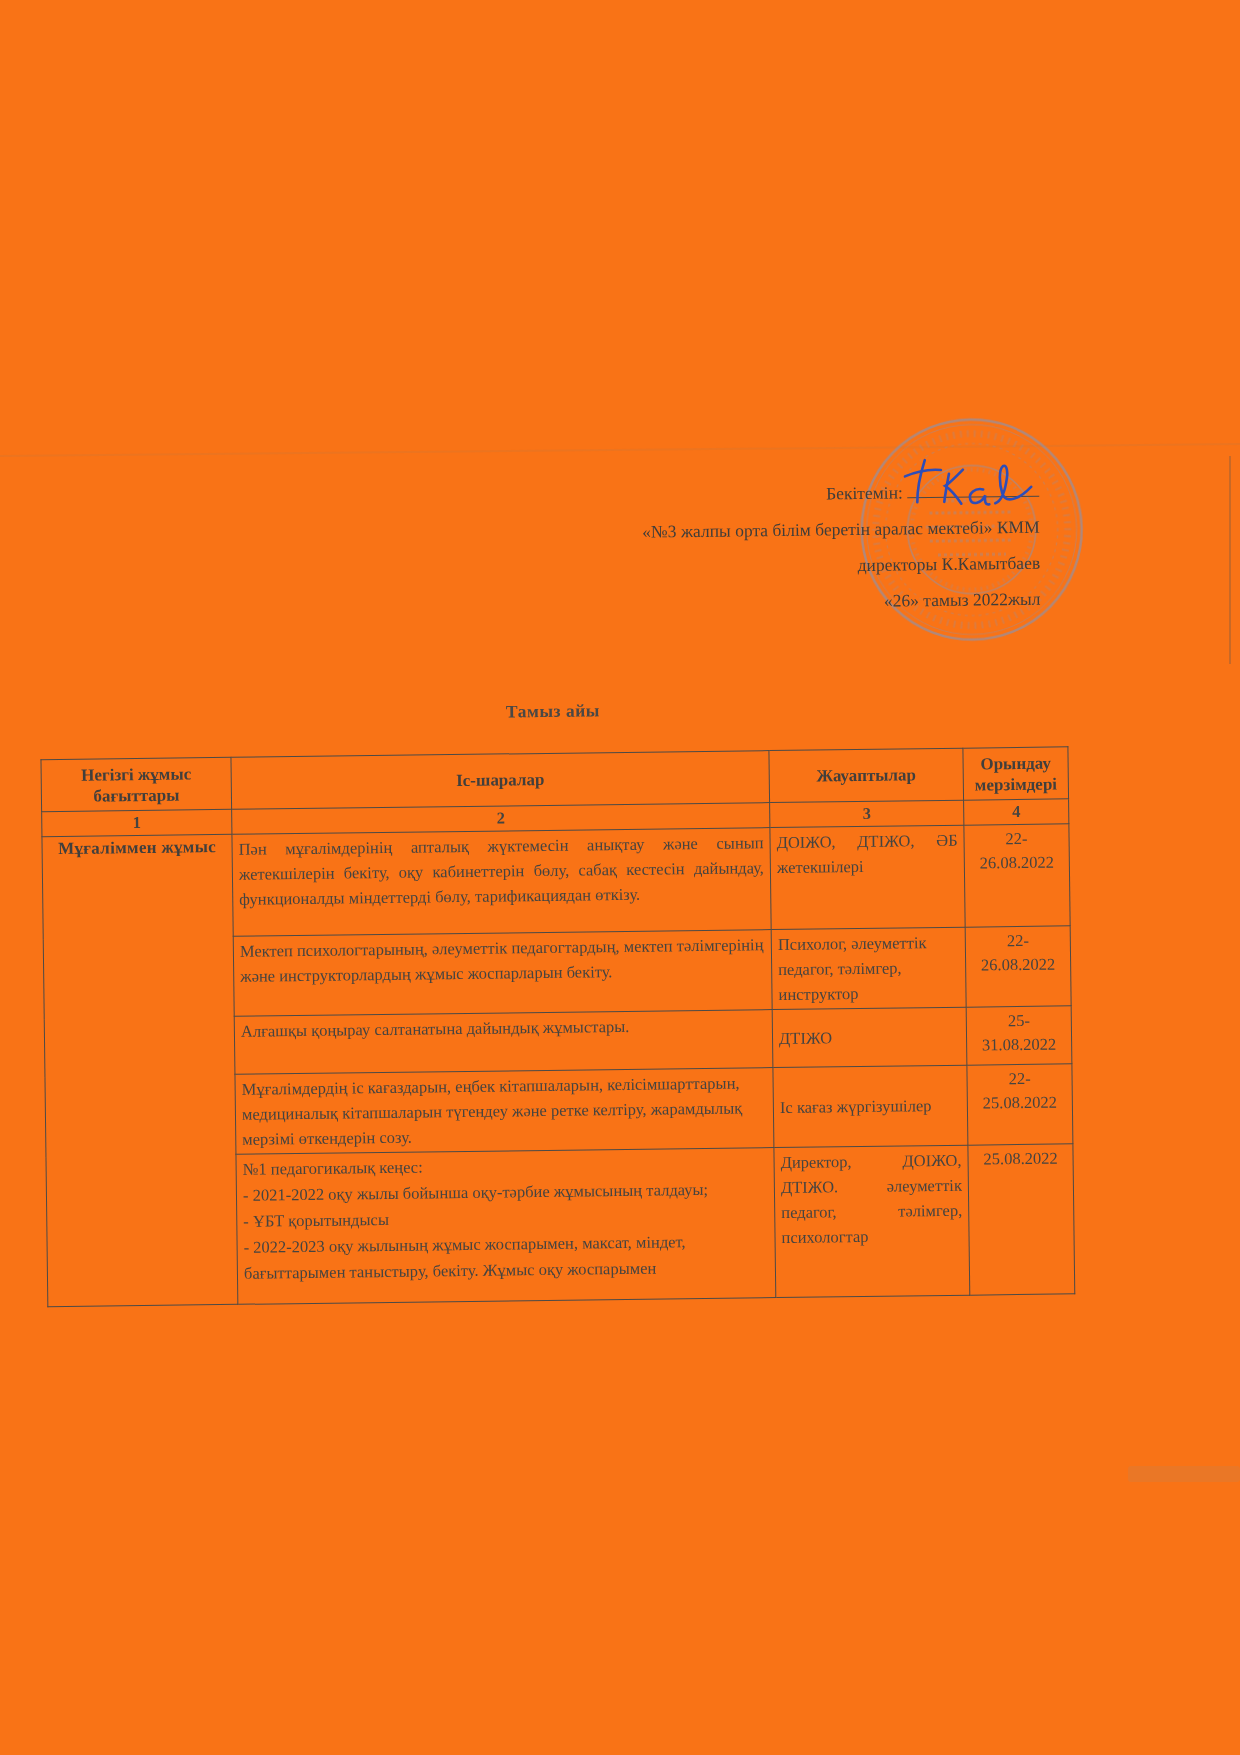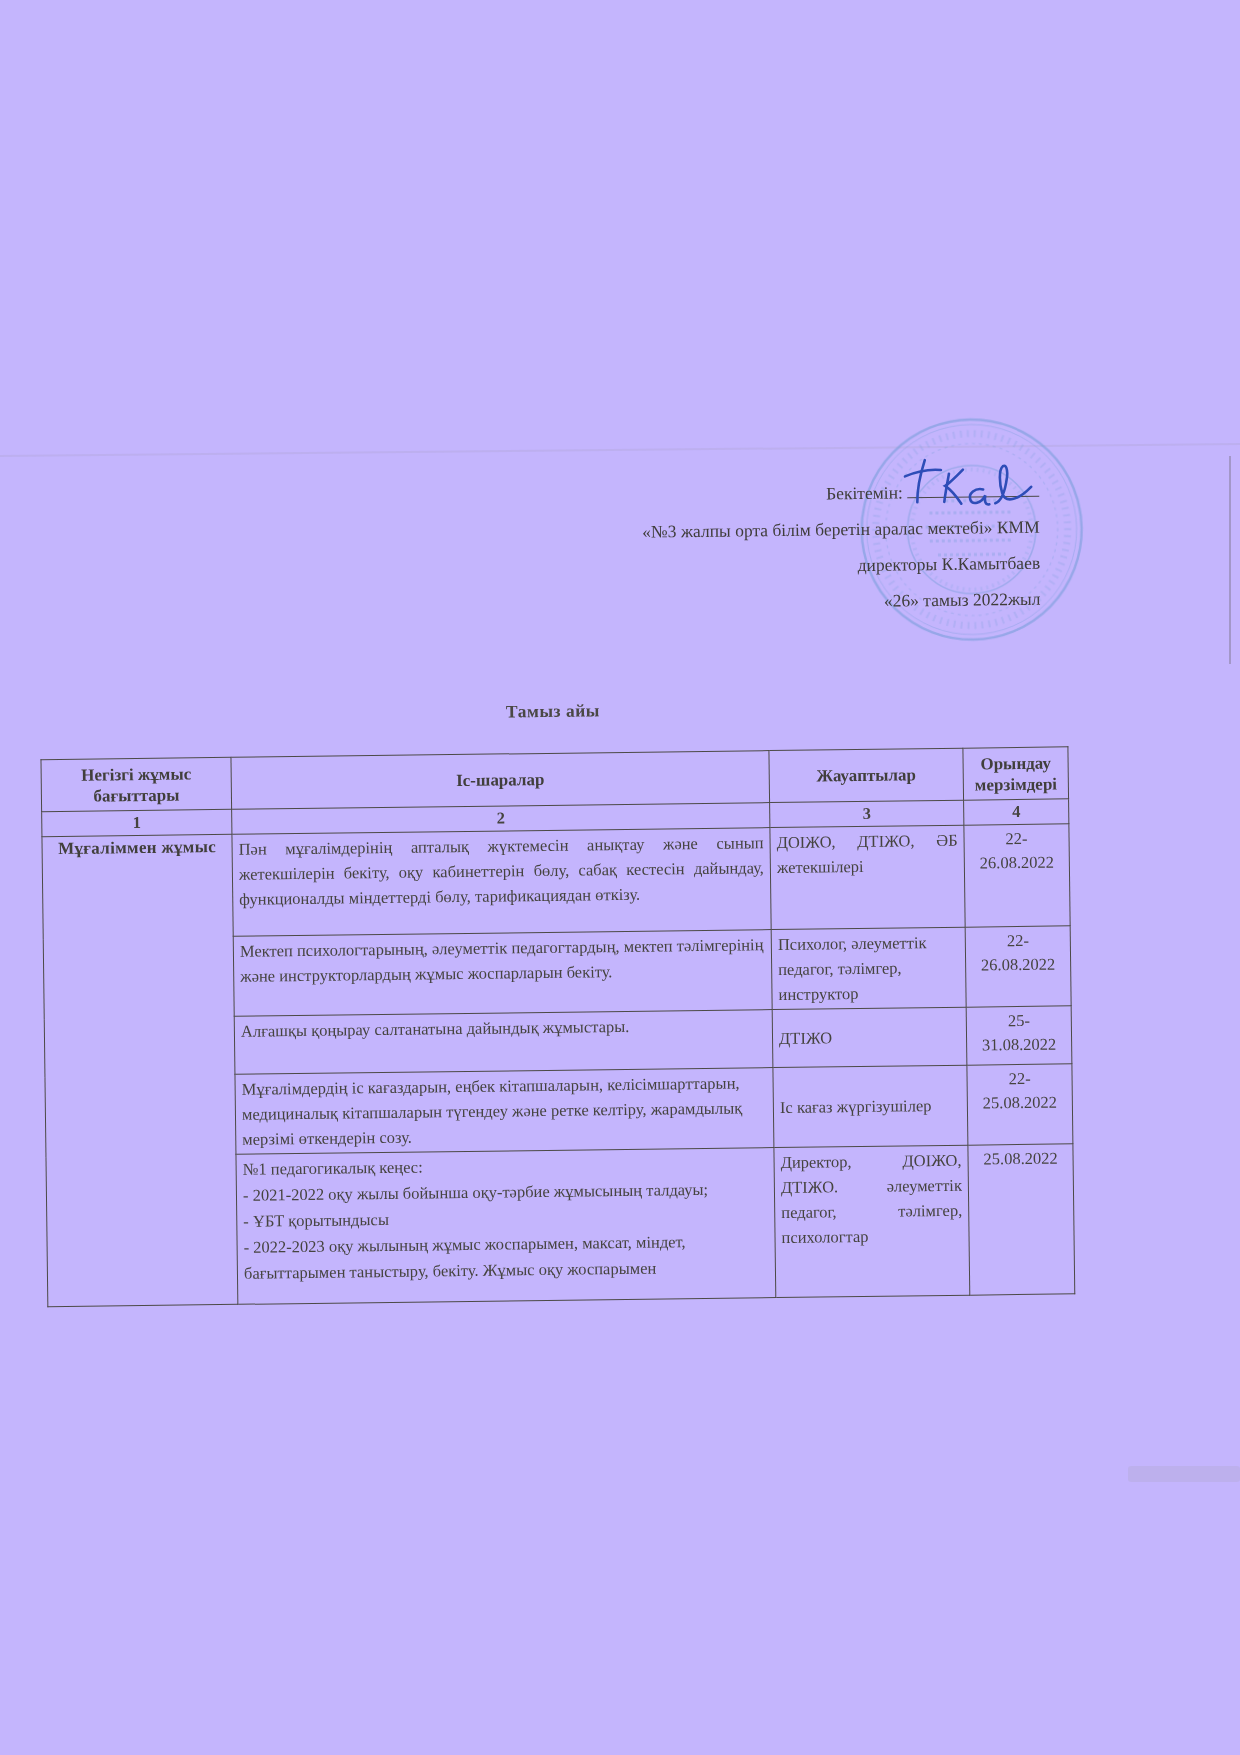--- a/index.html
+++ b/index.html
@@ -1,19 +1,19 @@
 <!DOCTYPE html>
 <html><head>
 <meta charset="utf-8">
 <style>
   * { margin:0; padding:0; box-sizing:border-box; }
   html,body { width:1240px; height:1755px; background:#ffffff; overflow:hidden; }
   body { font-family:"Liberation Serif", serif; color:#45433f; position:relative; }
 
-  .page { position:absolute; inset:0; background:#c4b5fd; }
+  .page { position:absolute; inset:0; background:#f97316; }
 
   
   .scan { position:absolute; inset:0; transform:rotate(-0.72deg); transform-origin:620px 877px; }
 
   
   .approve-block { position:absolute; top:478px; right:196px; width:560px; text-align:right;
                    font-size:17.5px; line-height:36px; color:#3f3d3a; z-index:2; }
   .approve-line { white-space:nowrap; }
   .sig-underline { display:inline-block; width:132px; border-bottom:1.6px solid #4a4846; height:16px; }
 

